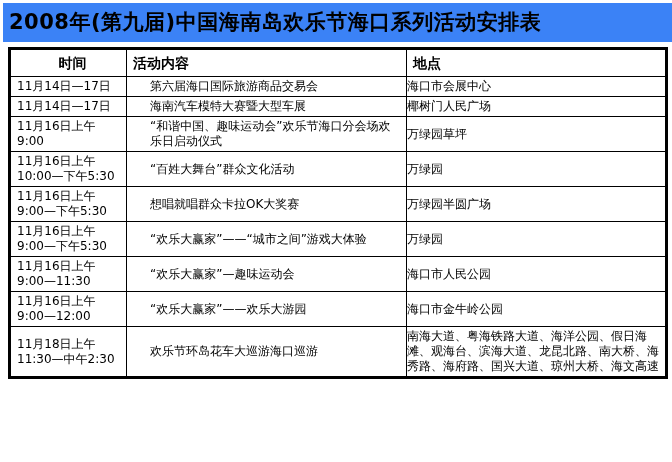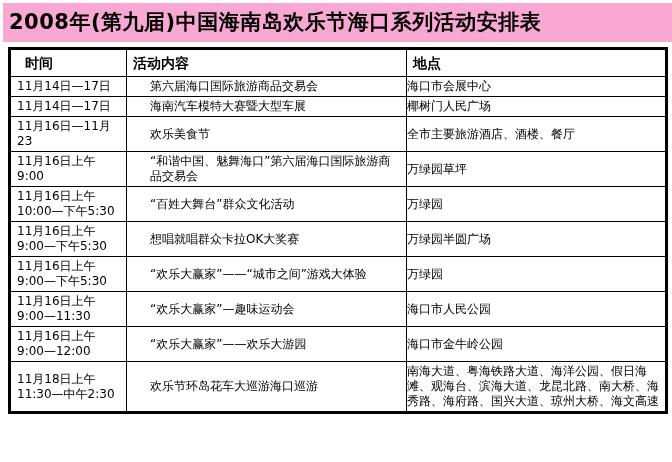--- a/index.html
+++ b/index.html
@@ -6,21 +6,21 @@
   html, body {
     margin: 0; padding: 0;
     width: 672px; height: 462px;
     background: #ffffff;
     font-family: "DejaVu Sans", sans-serif;
     color: #000;
   }
   .page { width: 672px; height: 462px; overflow: hidden; }
   .title-bar {
     margin: 3px 0 5px 3px;
-    background: #f9a8d4;
+    background: #3b82f6;
     padding: 5px 6px 6px 6px;
     font-size: 21px;
     font-weight: bold;
     letter-spacing: 0.5px;
     white-space: nowrap;
   }
   table.schedule {
     margin-left: 8px;
     width: 657px;
     border-collapse: collapse;
@@ -38,21 +38,21 @@
   col.c-time { width: 117px; }
   col.c-activity { width: 280px; }
   col.c-location { width: 260px; }
   thead th {
     font-size: 14px;
     font-weight: bold;
     height: 28px;
     text-align: left;
     padding: 4px 6px;
   }
-  thead th.h-time { text-align: left; padding-left: 14px; }
+  thead th.h-time { text-align: center; padding-left: 14px; }
   td.time-cell { height: 20px; padding-left: 6px; margin-top: 32px; }
   td.activity-cell { padding-left: 23px; }
   td.location-cell { padding-left: 0; }
 </style>
 </head>
 <body>
 
 <div class="page">
   <div class="title-bar">2008年(第九届)中国海南岛欢乐节海口系列活动安排表</div>
 
@@ -74,27 +74,22 @@
           <td class="time-cell">11月14日—17日</td>
           <td class="activity-cell">第六届海口国际旅游商品交易会</td>
           <td class="location-cell">海口市会展中心</td>
         </tr>
         <tr>
           <td class="time-cell">11月14日—17日</td>
           <td class="activity-cell">海南汽车模特大赛暨大型车展</td>
           <td class="location-cell">椰树门人民广场</td>
         </tr>
         <tr>
-          <td class="time-cell">11月16日—11月23</td>
-          <td class="activity-cell">欢乐美食节</td>
-          <td class="location-cell">全市主要旅游酒店、酒楼、餐厅</td>
-        </tr>
-        <tr>
           <td class="time-cell">11月16日上午9:00</td>
-          <td class="activity-cell">“和谐中国、魅舞海口”第六届海口国际旅游商品交易会</td>
+          <td class="activity-cell">“和谐中国、趣味运动会”欢乐节海口分会场欢乐日启动仪式</td>
           <td class="location-cell">万绿园草坪</td>
         </tr>
         <tr>
           <td class="time-cell">11月16日上午10:00—下午5:30</td>
           <td class="activity-cell">“百姓大舞台”群众文化活动</td>
           <td class="location-cell">万绿园</td>
         </tr>
         <tr>
           <td class="time-cell">11月16日上午9:00—下午5:30</td>
           <td class="activity-cell">想唱就唱群众卡拉OK大奖赛</td>

